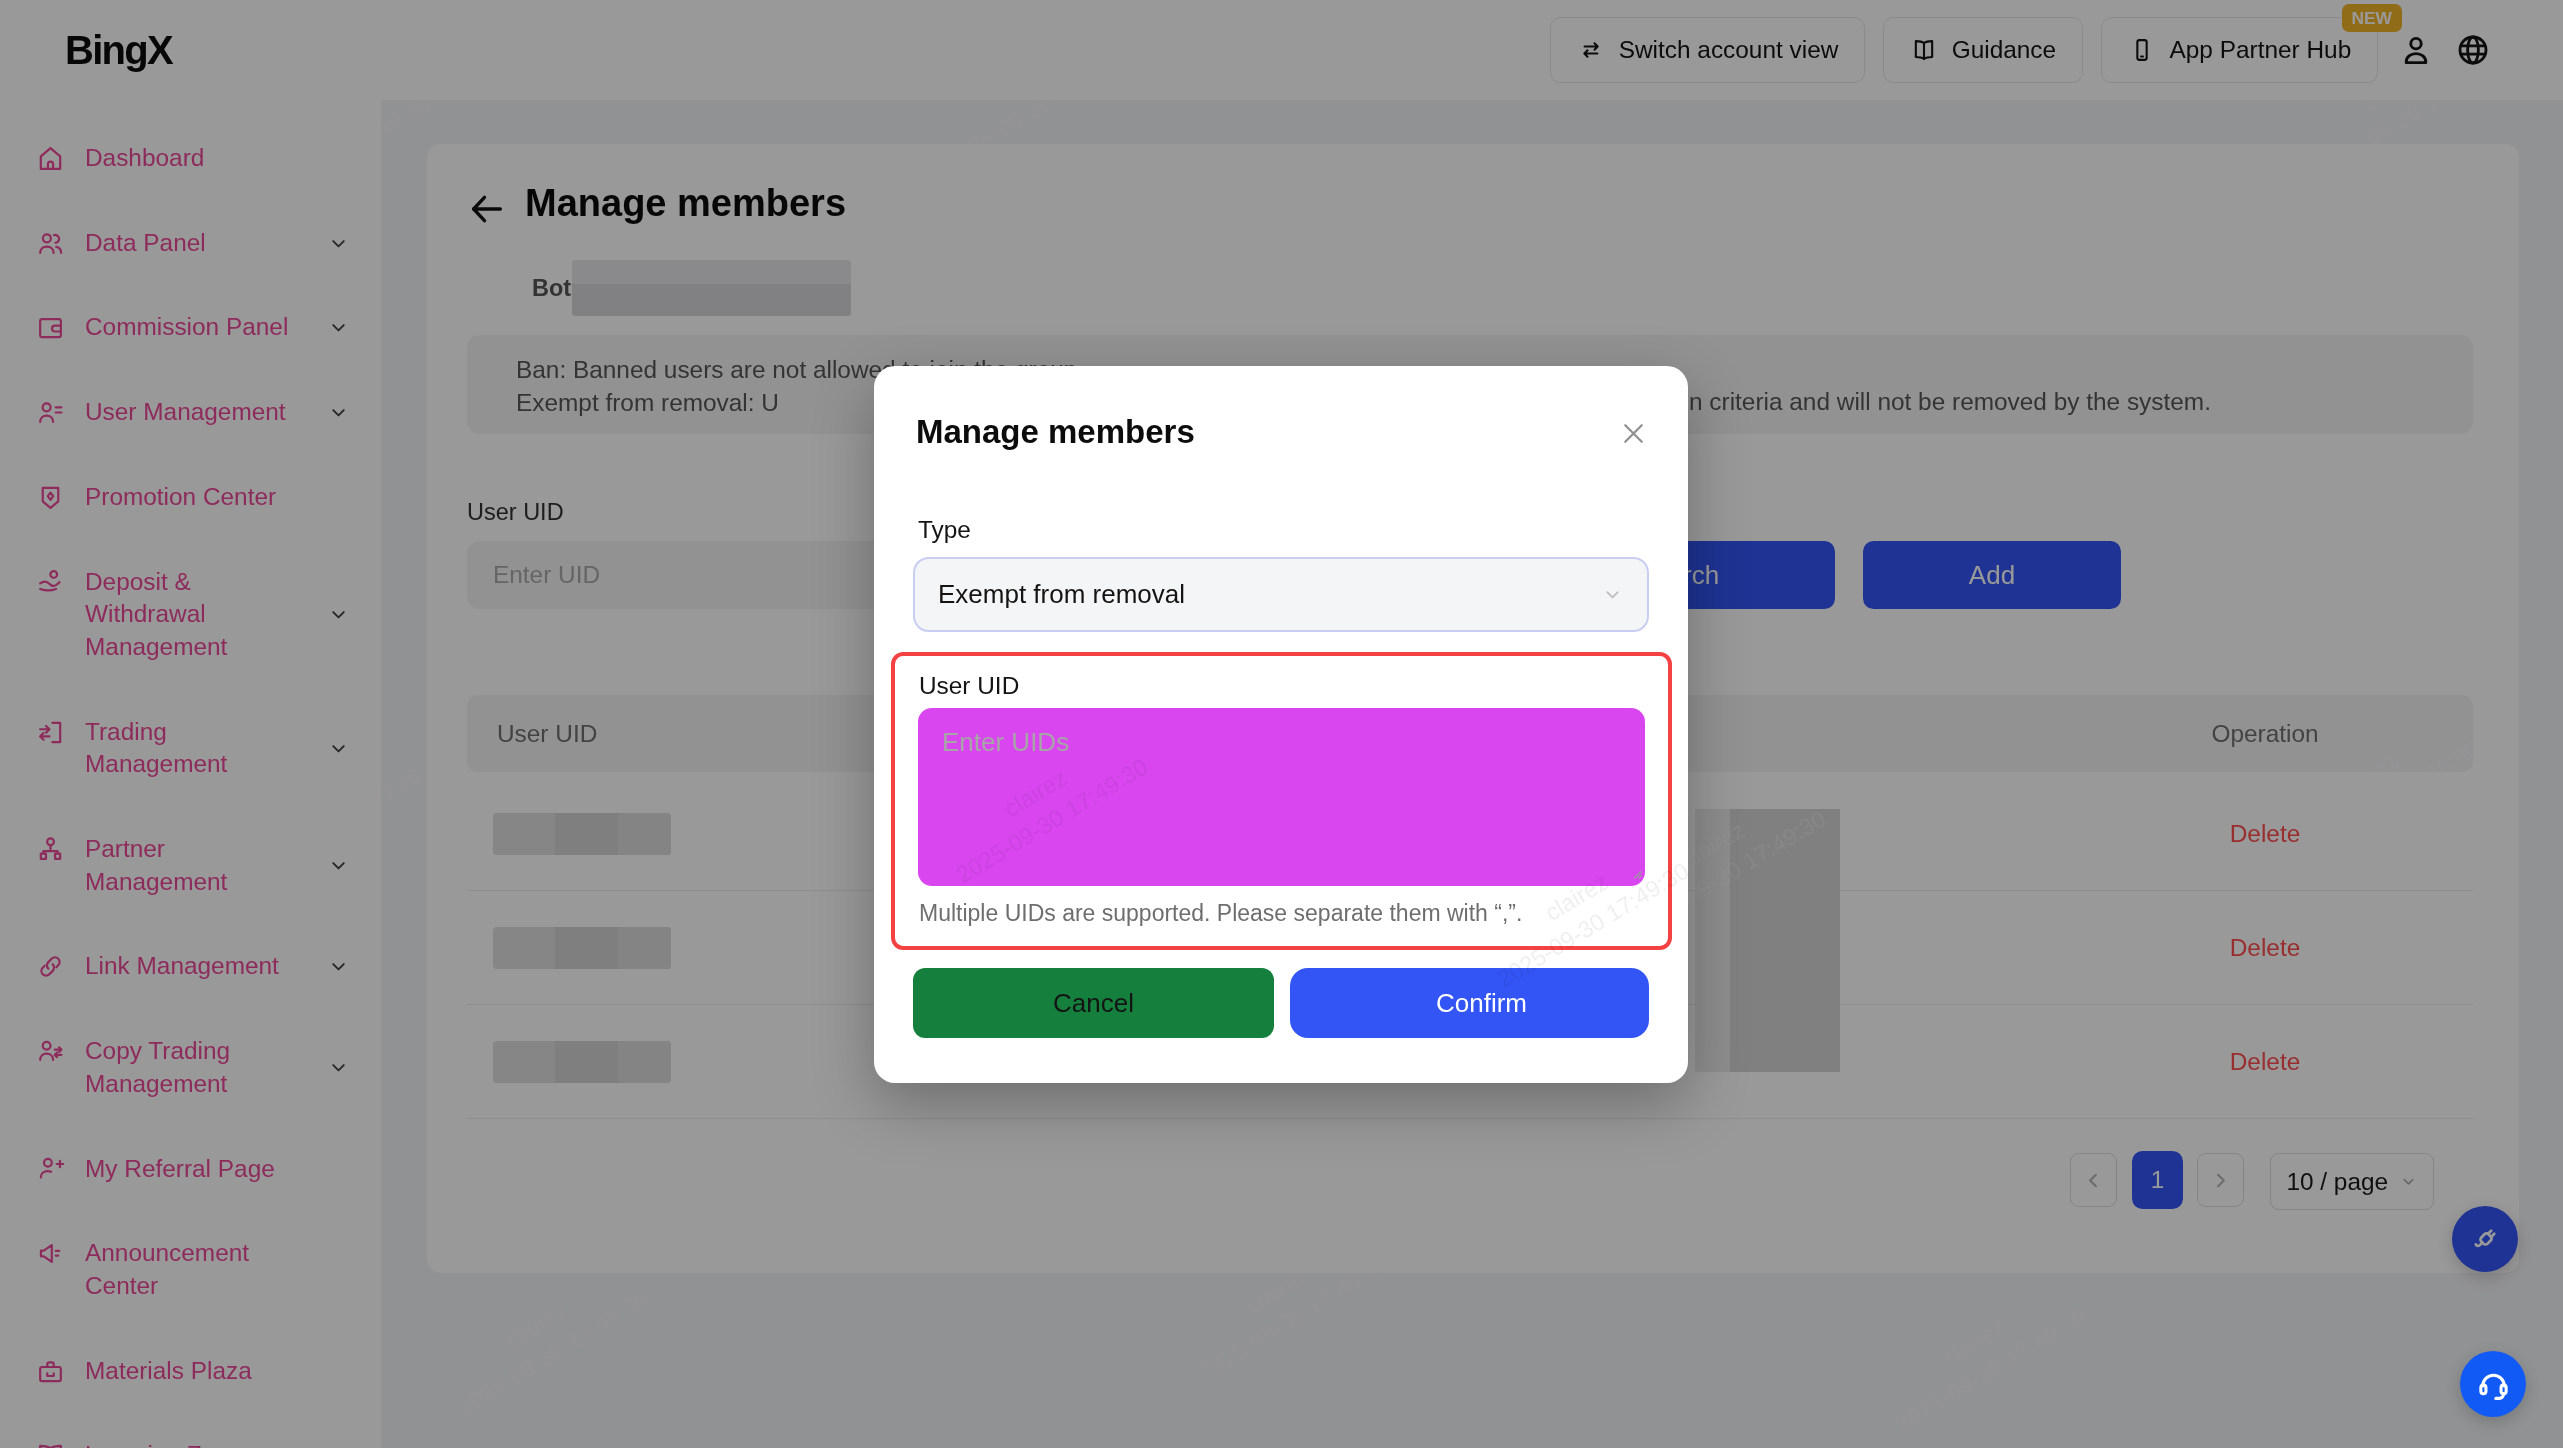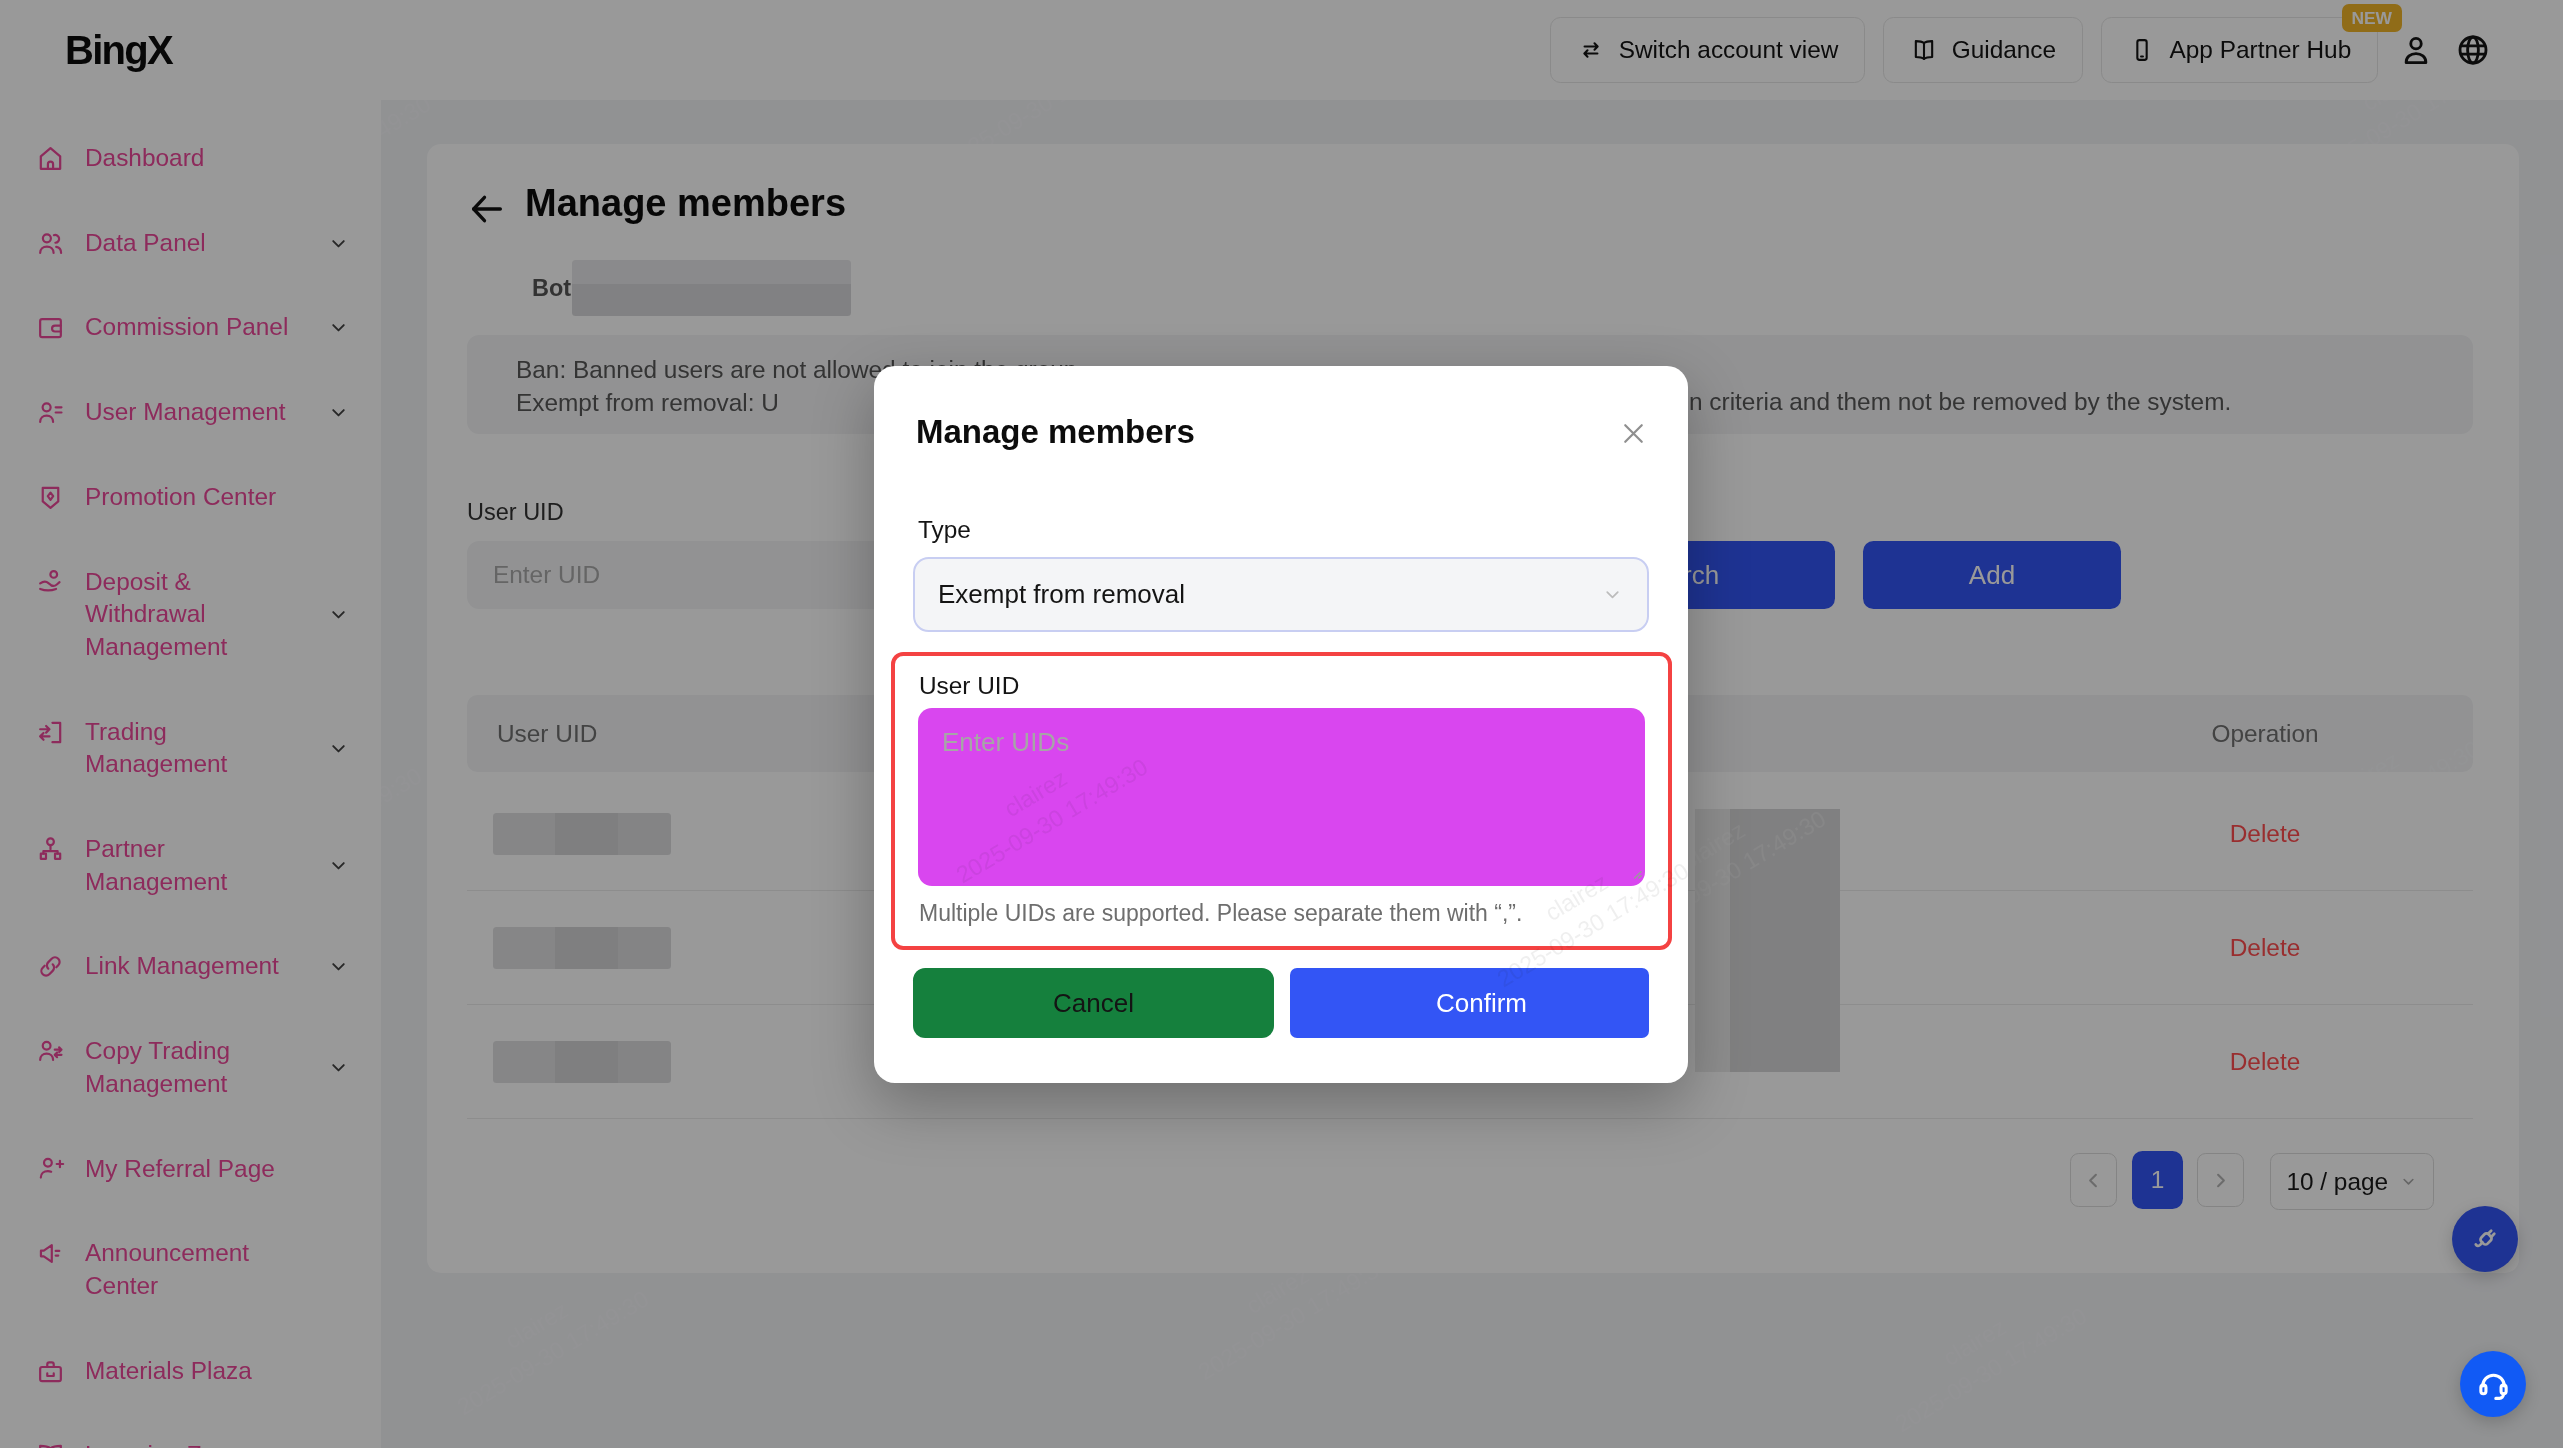--- a/index.html
+++ b/index.html
@@ -109,21 +109,21 @@
   .rb-label { position:absolute; left:24.4px; top:15.7px; font-size:24.4px; color:#141414; }
   .rb-textarea { position:absolute; left:23px; top:52px; width:727px; height:178px; background:#d946ef;
                  border:none; border-radius:14px; resize:none; font-size:26px; font-family:inherit;
                  padding:19px 24.4px; color:#1a1a1a; }
   .rb-textarea::placeholder { color:#a6a6a6; }
   .rb-resize { position:absolute; left:731px; top:207px; width:19px; height:19px; color:#9a9a9a; }
   .rb-helper { position:absolute; left:24.4px; top:244px; font-size:23px; color:#6e6e6e; }
   .btn-cancel { position:absolute; left:39px; top:602px; width:361px; height:70px; border-radius:12.2px;
                 background:#15803d; font-size:26px; color:#141414; display:flex; align-items:center;
                 justify-content:center; cursor:pointer; }
-  .btn-confirm { position:absolute; left:416px; top:602px; width:359px; height:70px; border-radius:7px;
+  .btn-confirm { position:absolute; left:416px; top:602px; width:359px; height:70px; border-radius:18px;
                  background:#3355f5; font-size:26px; color:#fff; display:flex; align-items:center;
                  justify-content:center; cursor:pointer;padding-left:24px; }
 
   .fab-headset { position:absolute; left:2460px; top:1351px; z-index:30; background:#115af5; }
 </style>
 </head>
 <body>
 
 <div class="header">
   <div class="logo">BingX</div>
@@ -376,21 +376,21 @@
     </div>
     <div class="page-title">Manage members</div>
 
     <div class="bot-label">Bot:</div>
     <div class="bot-redacted"></div>
 
     <div class="notice">
       <div>Ban: Banned users are not allowed to join the group</div>
       <div>Exempt from removal: U</div>
     </div>
-    <div class="notice-frag-right">n criteria and them not be removed by the system.</div>
+    <div class="notice-frag-right">n criteria and will not be removed by the system.</div>
 
     <div class="uid-label">User UID</div>
     <input class="uid-input" placeholder="Enter UID" style="">
     <div class="btn-blue btn-search">Search</div>
     <div class="btn-blue btn-add">Add</div>
 
     <div class="thead">
       <div class="c1">User UID</div>
       <div class="c2">Operation</div>
     </div>

